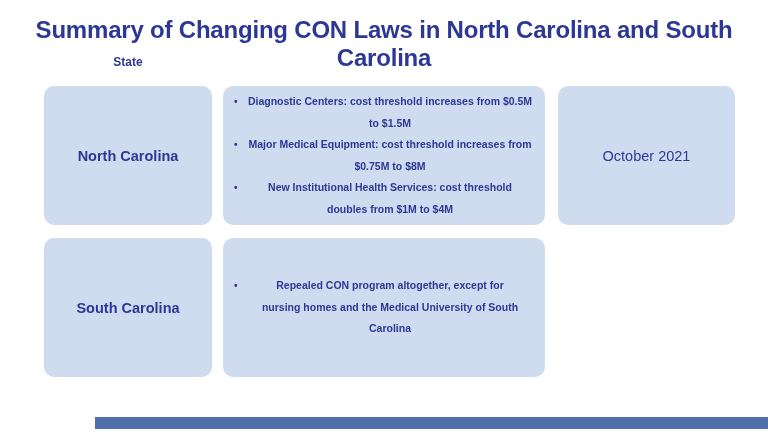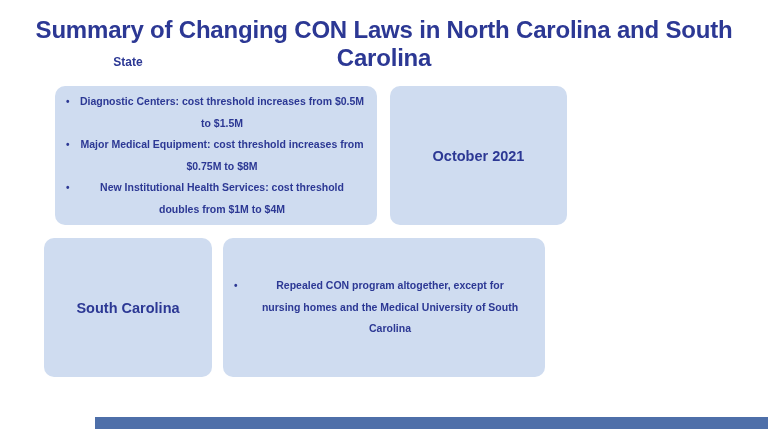--- a/index.html
+++ b/index.html
@@ -50,21 +50,21 @@
   .cell {
     background: var(--card);
     border-radius: 10px;
     height: 100%;
     display: flex;
     align-items: center;
     justify-content: center;
   }
   .cell.state { width: 168px; font-size: 14.5px; font-weight: bold; }
   .cell.change { width: 322px; margin: 0 13px 0 11px; }
-  .cell.date  { width: 177px; font-size: 14.5px; font-weight: bold; }
+  .cell.date  { width: 177px; font-size: 14.5px; font-weight: normal; }
 
   .change-list {
     list-style: none;
     margin: 0;
     padding: 0 12px 0 24px;
     width: 100%;
   }
   .change-list li {
     position: relative;
     font-size: 10.5px;
@@ -92,20 +92,23 @@
 </head>
 <body>
 
 <div class="page-title">Summary of Changing CON Laws in North Carolina and South Carolina</div>
 
 <div class="header-row">
   <div class="hcell c1">State</div>
 </div>
 
 <div class="table-row row-1">
+  <div class="cell state">
+    <span>North Carolina</span>
+  </div>
   <div class="cell change">
     <ul class="change-list">
       <li>
         <span class="bullet">•</span>
         <span class="txt">Diagnostic Centers: cost threshold increases from $0.5M to $1.5M</span>
       </li>
       <li>
         <span class="bullet">•</span>
         <span class="txt">Major Medical Equipment: cost threshold increases from $0.75M to $8M</span>
       </li>

